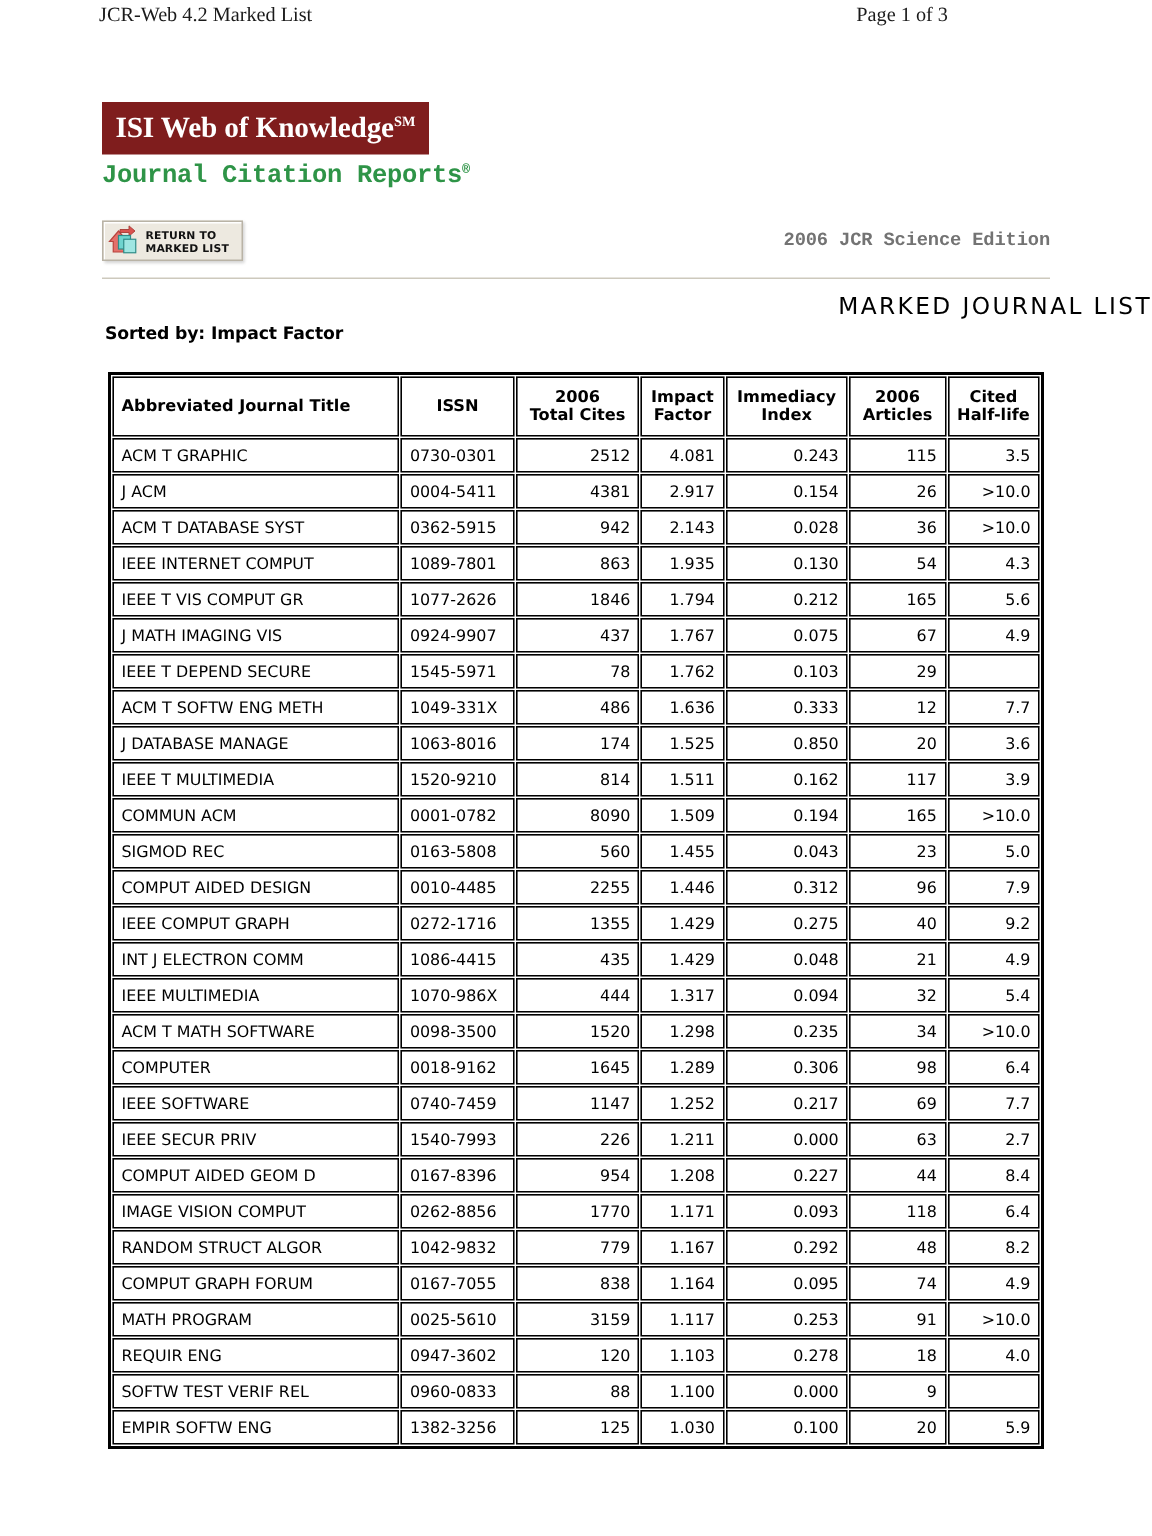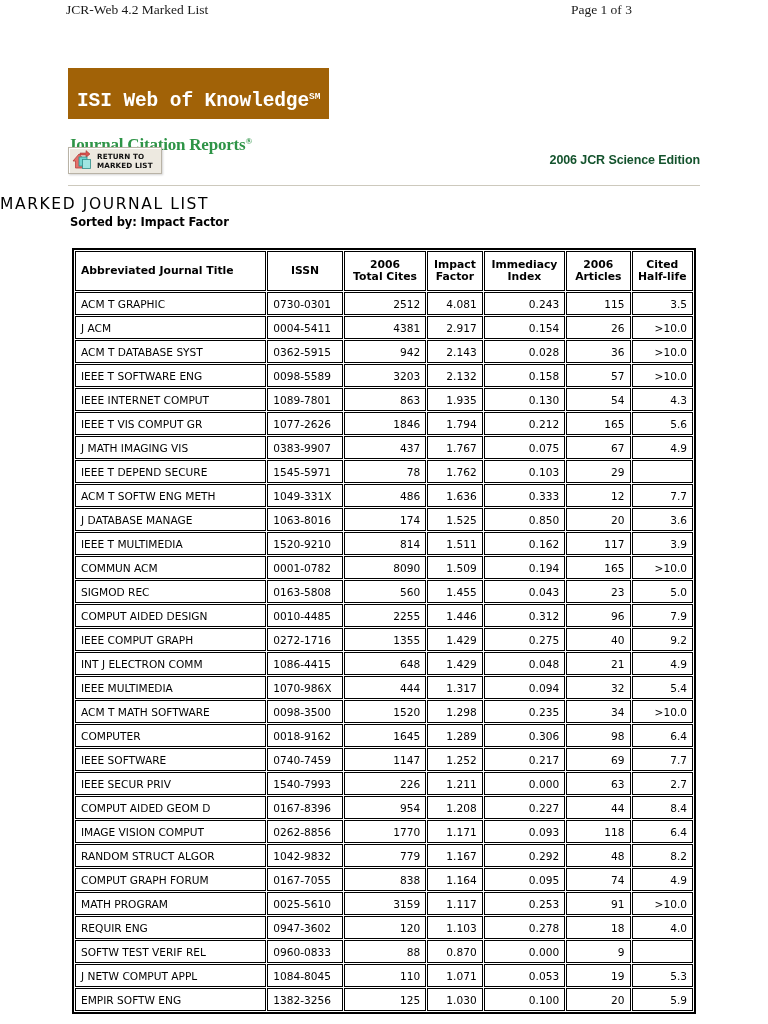--- a/index.html
+++ b/index.html
@@ -42,40 +42,40 @@
 
   
   .brand-area {
     position: absolute;
     left: 68px;
     top: 68px;
     width: 640px;
   }
   .isi-banner {
     display: inline-block;
-    background: #a16207;
+    background: #7f1d1d;
     color: #ffffff;
-    font-family: Liberation Mono, monospace;
+    font-family: Liberation Serif, serif;
     font-size: 19.5px;
     font-weight: 600;
     line-height: 1;
-    padding: 24px 9px 7px 9px;
+    padding: 8px 9px 7px 9px;
     letter-spacing: -0.1px;
     white-space: nowrap;
   }
   .isi-banner .sm {
     font-size: 9.5px;
     font-weight: 700;
     vertical-align: 7px;
     letter-spacing: 0;
   }
   .jcr-title {
-    margin-top: 16px;
+    margin-top: 5px;
     color: #2e9447;
-    font-family: Liberation Serif, serif;
+    font-family: Liberation Mono, monospace;
     font-size: 17px;
     font-weight: 700;
     letter-spacing: -0.2px;
     white-space: nowrap;
   }
   .jcr-title .reg {
     font-size: 9px;
     vertical-align: 6px;
   }
 
@@ -109,43 +109,43 @@
     color: #111;
     letter-spacing: 0.1px;
     white-space: nowrap;
   }
 
   
   .edition-label {
     position: absolute;
     right: 68px;
     top: 153px;
-    font-family: Liberation Sans, sans-serif;
+    font-family: Liberation Mono, monospace;
     font-size: 12.5px;
     font-weight: 700;
-    color: #14532d;
+    color: #737373;
     white-space: nowrap;
     letter-spacing: -0.1px;
   }
   .hrule {
     position: absolute;
     left: 68px;
     top: 185px;
     width: 632px;
     height: 1px;
     background: #cdc9bd;
   }
 
   
   .marked-title {
     position: absolute;
     left: 0;
     top: 195px;
     width: 768px;
-    text-align: left;
+    text-align: right;
     font-family: "DejaVu Sans", sans-serif;
     font-size: 15.5px;
     font-weight: 400;
     letter-spacing: 1.6px;
     color: #000;
   }
   .sorted-by {
     position: absolute;
     left: 70px;
     top: 215px;
@@ -286,49 +286,40 @@
         <tr>
           <td class="txt">ACM T DATABASE SYST</td>
           <td class="txt">0362-5915</td>
           <td class="num">942</td>
           <td class="num">2.143</td>
           <td class="num">0.028</td>
           <td class="num">36</td>
           <td class="num">&gt;10.0</td>
         </tr>
         <tr>
-          <td class="txt">IEEE T SOFTWARE ENG</td>
-          <td class="txt">0098-5589</td>
-          <td class="num">3203</td>
-          <td class="num">2.132</td>
-          <td class="num">0.158</td>
-          <td class="num">57</td>
-          <td class="num">&gt;10.0</td>
-        </tr>
-        <tr>
           <td class="txt">IEEE INTERNET COMPUT</td>
           <td class="txt">1089-7801</td>
           <td class="num">863</td>
           <td class="num">1.935</td>
           <td class="num">0.130</td>
           <td class="num">54</td>
           <td class="num">4.3</td>
         </tr>
         <tr>
           <td class="txt">IEEE T VIS COMPUT GR</td>
           <td class="txt">1077-2626</td>
           <td class="num">1846</td>
           <td class="num">1.794</td>
           <td class="num">0.212</td>
           <td class="num">165</td>
           <td class="num">5.6</td>
         </tr>
         <tr>
           <td class="txt">J MATH IMAGING VIS</td>
-          <td class="txt">0383-9907</td>
+          <td class="txt">0924-9907</td>
           <td class="num">437</td>
           <td class="num">1.767</td>
           <td class="num">0.075</td>
           <td class="num">67</td>
           <td class="num">4.9</td>
         </tr>
         <tr>
           <td class="txt">IEEE T DEPEND SECURE</td>
           <td class="txt">1545-5971</td>
           <td class="num">78</td>
@@ -396,21 +387,21 @@
           <td class="txt">0272-1716</td>
           <td class="num">1355</td>
           <td class="num">1.429</td>
           <td class="num">0.275</td>
           <td class="num">40</td>
           <td class="num">9.2</td>
         </tr>
         <tr>
           <td class="txt">INT J ELECTRON COMM</td>
           <td class="txt">1086-4415</td>
-          <td class="num">648</td>
+          <td class="num">435</td>
           <td class="num">1.429</td>
           <td class="num">0.048</td>
           <td class="num">21</td>
           <td class="num">4.9</td>
         </tr>
         <tr>
           <td class="txt">IEEE MULTIMEDIA</td>
           <td class="txt">1070-986X</td>
           <td class="num">444</td>
           <td class="num">1.317</td>
@@ -505,33 +496,24 @@
           <td class="num">120</td>
           <td class="num">1.103</td>
           <td class="num">0.278</td>
           <td class="num">18</td>
           <td class="num">4.0</td>
         </tr>
         <tr>
           <td class="txt">SOFTW TEST VERIF REL</td>
           <td class="txt">0960-0833</td>
           <td class="num">88</td>
-          <td class="num">0.870</td>
+          <td class="num">1.100</td>
           <td class="num">0.000</td>
           <td class="num">9</td>
           <td class="num"></td>
-        </tr>
-        <tr>
-          <td class="txt">J NETW COMPUT APPL</td>
-          <td class="txt">1084-8045</td>
-          <td class="num">110</td>
-          <td class="num">1.071</td>
-          <td class="num">0.053</td>
-          <td class="num">19</td>
-          <td class="num">5.3</td>
         </tr>
         <tr>
           <td class="txt">EMPIR SOFTW ENG</td>
           <td class="txt">1382-3256</td>
           <td class="num">125</td>
           <td class="num">1.030</td>
           <td class="num">0.100</td>
           <td class="num">20</td>
           <td class="num">5.9</td>
         </tr>

